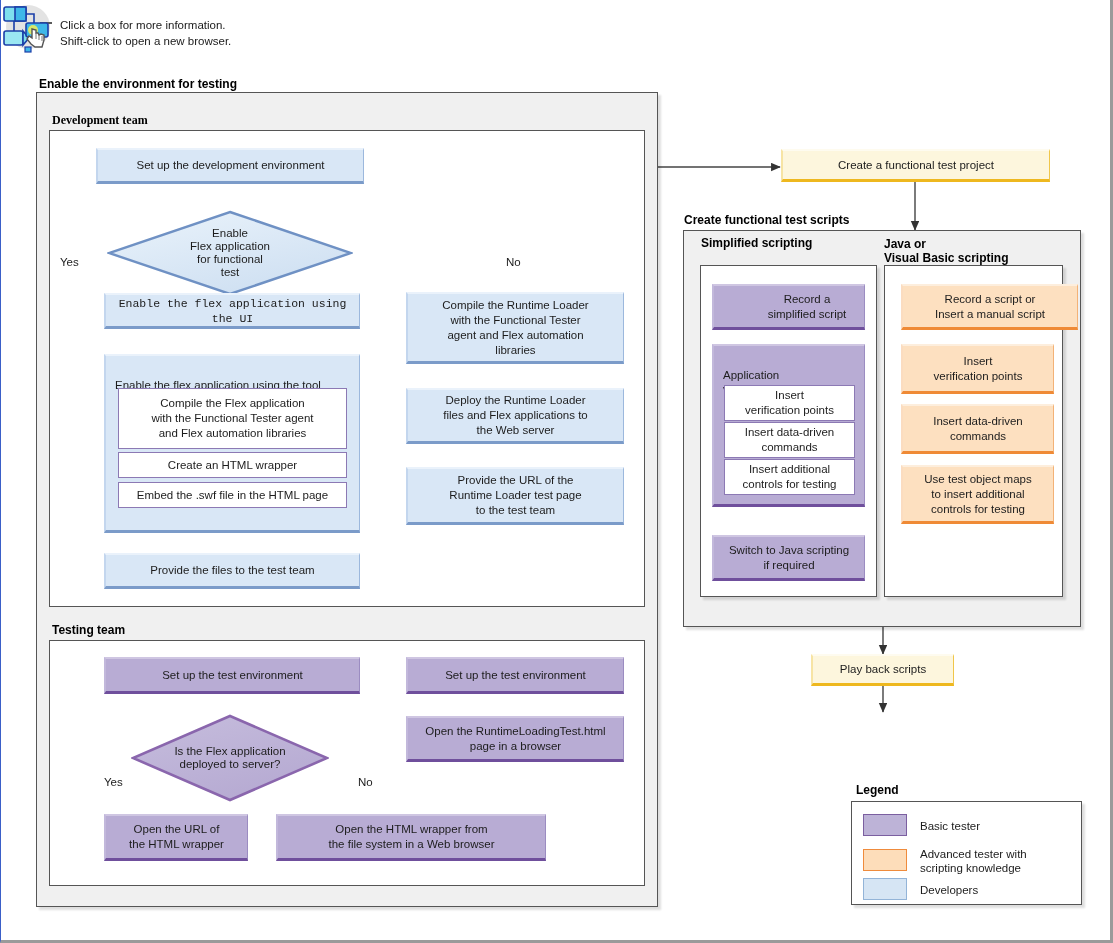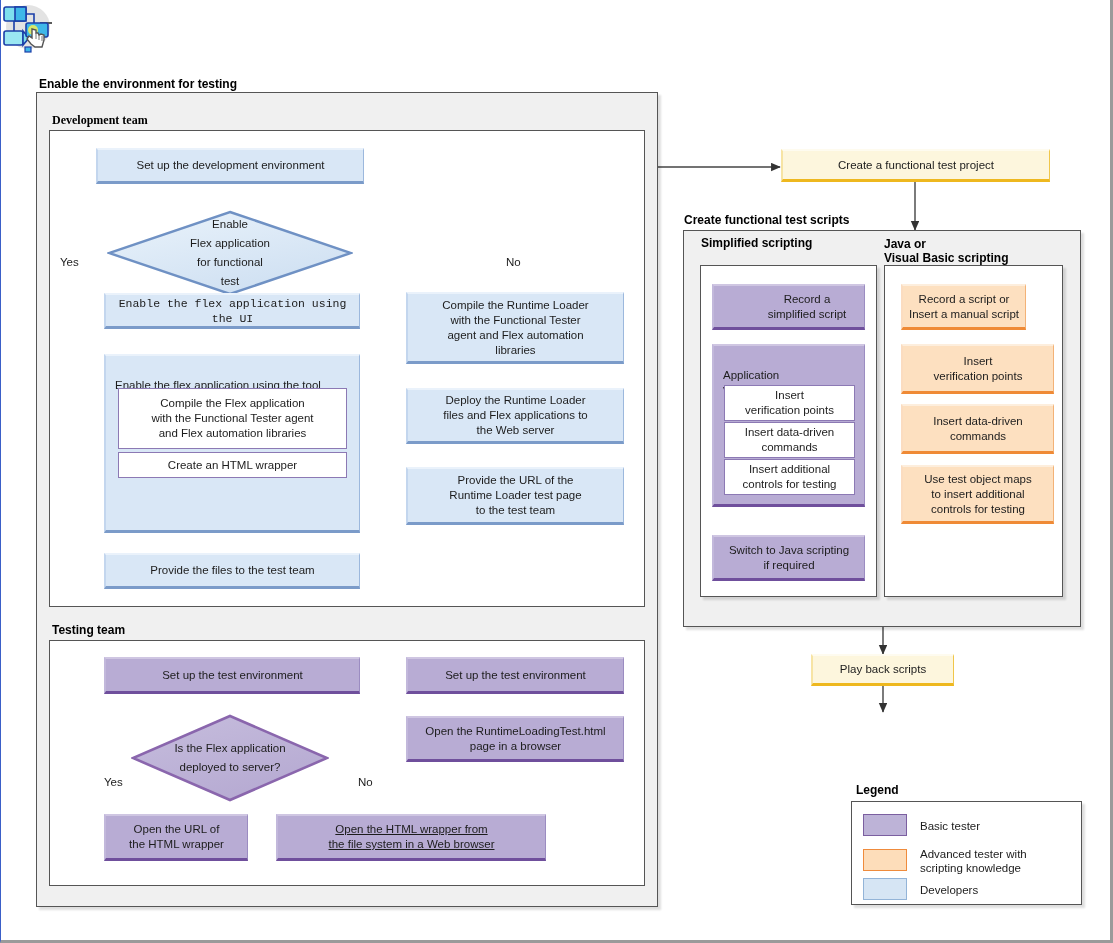--- a/index.html
+++ b/index.html
@@ -91,21 +91,21 @@
   .node.container > .clabel{
     font-size:11.5px; line-height:14px; white-space:pre-line; color:#1c1c1c;
   }
 
   
   .diamond{ position:absolute; }
   .diamond svg{ display:block; }
   .diamond .dtext{
     position:absolute; left:0; top:0; width:100%; height:100%;
     display:flex; align-items:center; justify-content:center;
-    text-align:center; font-size:11.5px; line-height:19px;
+    text-align:center; font-size:11.5px; line-height:13px;
     color:#1c1c1c; white-space:pre-line;
   }
 
   
   .elabel{
     position:absolute; font-size:11.5px; color:#1c1c1c;
   }
 
   
   #wires{ position:absolute; left:0; top:0; width:1113px; height:943px; pointer-events:none; }
@@ -147,20 +147,24 @@
       <path d="M12 18 L12 28" stroke="#1b3fa8" stroke-width="1.6" fill="none"></path>
       <path d="M24 11 L32 11 L32 20" stroke="#1b3fa8" stroke-width="1.6" fill="none"></path>
       <path d="M38 20 L50 20" stroke="#5a5a5a" stroke-width="2" fill="none"></path>
       <rect x="24" y="20" width="22" height="14" rx="2" fill="#3fb7e8" stroke="#1b3fa8" stroke-width="1.6"></rect>
       <circle cx="31" cy="27" r="5" fill="#d7e86a"></circle>
       <path d="M30 26 L30 35 L27 33 L25 36 L29 41 L33 44 L40 44 L42 37 L42 32 L39 31 L37 32 L36 30 L34 30 L34 27 Z" fill="#ffffff" stroke="#555" stroke-width="1.4"></path>
       <path d="M34 30 L34 36 M37 32 L37 37 M40 33 L40 38" stroke="#777" stroke-width="1" fill="none"></path>
       <rect x="23" y="44" width="6" height="5" fill="#3fb7e8" stroke="#1b3fa8" stroke-width="1.2"></rect>
     </svg>
   </div>
+  <div id="helper-text">
+    <div>Click a box for more information.</div>
+    <div>Shift-click to open a new browser.</div>
+  </div>
 
   <svg id="wires">
     <defs>
       <marker id="ar" markerWidth="8" markerHeight="8" refX="6.4" refY="3" orient="auto" markerUnits="strokeWidth">
         <path d="M0,0 L7,3 L0,6 z" fill="#333"></path>
       </marker>
     </defs>
     <g stroke="#444" stroke-width="1.4" fill="none">
 
       <path d="M230,183 L230,211" marker-end="url(#ar)"></path>
@@ -225,20 +229,21 @@
 
   <div class="node n-blue" style="left:104px; top:293px; width:256px; height:36px;font-family:Liberation Mono, monospace;">Enable the flex application using the UI</div>
 
   <div class="node n-blue container" style="left:104px; top:354px; width:256px; height:179px;">
     <div class="clabel">Enable the flex application using the tool</div>
   </div>
   <div class="node n-white" style="left:118px; top:388px; width:229px; height:61px;">Compile the Flex application
 with the Functional Tester agent
 and Flex automation libraries</div>
   <div class="node n-white" style="left:118px; top:452px; width:229px; height:26px;">Create an HTML wrapper</div>
+  <div class="node n-white" style="left:118px; top:482px; width:229px; height:26px;">Embed the .swf file in the HTML page</div>
 
   <div class="node n-blue" style="left:104px; top:553px; width:256px; height:36px;">Provide the files to the test team</div>
 
   <div class="node n-blue" style="left:406px; top:292px; width:218px; height:72px;">Compile the Runtime Loader
 with the Functional Tester
 agent and Flex automation
 libraries</div>
   <div class="node n-blue" style="left:406px; top:388px; width:218px; height:56px;">Deploy the Runtime Loader
 files and Flex applications to
 the Web server</div>
@@ -263,21 +268,21 @@
       <path d="M99,2 L196,44 L99,86 L2,44 Z" fill="url(#gdp)" stroke="#8a66ad" stroke-width="2.6"></path>
     </svg>
     <div class="dtext">Is the Flex application
 deployed to server?</div>
   </div>
   <div class="elabel" style="left:104px; top:776px;">Yes</div>
   <div class="elabel" style="left:358px; top:776px;">No</div>
 
   <div class="node n-purple" style="left:104px; top:814px; width:144px; height:47px;">Open the URL of
 the HTML wrapper</div>
-  <div class="node n-purple" style="left:276px; top:814px; width:270px; height:47px;text-decoration:underline;">Open the HTML wrapper from
+  <div class="node n-purple" style="left:276px; top:814px; width:270px; height:47px;">Open the HTML wrapper from
 the file system in a Web browser</div>
 
   <div class="node n-cream" style="left:781px; top:149px; width:269px; height:33px;">Create a functional test project</div>
 
   <div class="grp-title" style="left:684px; top:213px;">Create functional test scripts</div>
   <div class="panel shadow" style="left:683px; top:230px; width:398px; height:397px;"></div>
 
   <div class="grp-title" style="left:701px; top:236px;">Simplified scripting</div>
   <div class="panel white shadow" style="left:700px; top:265px; width:177px; height:332px;"></div>
 
@@ -295,21 +300,21 @@
   <div class="node n-white" style="left:724px; top:459px; width:131px; height:36px;">Insert additional
 controls for testing</div>
 
   <div class="node n-purple" style="left:712px; top:535px; width:153px; height:46px;">Switch to Java scripting
 if required</div>
 
   <div class="grp-title" style="left:884px; top:237px;">Java or
 Visual Basic scripting</div>
   <div class="panel white shadow" style="left:884px; top:265px; width:179px; height:332px;"></div>
 
-  <div class="node n-orange" style="left:901px; top:284px; width:125px; height:46px;">Record a script or
+  <div class="node n-orange" style="left:901px; top:284px; width:177px; height:46px;">Record a script or
 Insert a manual script</div>
   <div class="node n-orange" style="left:901px; top:344px; width:153px; height:50px;">Insert
 verification points</div>
   <div class="node n-orange" style="left:901px; top:404px; width:153px; height:50px;">Insert data-driven
 commands</div>
   <div class="node n-orange" style="left:901px; top:465px; width:153px; height:59px;">Use test object maps
 to insert additional
 controls for testing</div>
 
   <div class="node n-cream" style="left:811px; top:654px; width:143px; height:32px;">Play back scripts</div>

